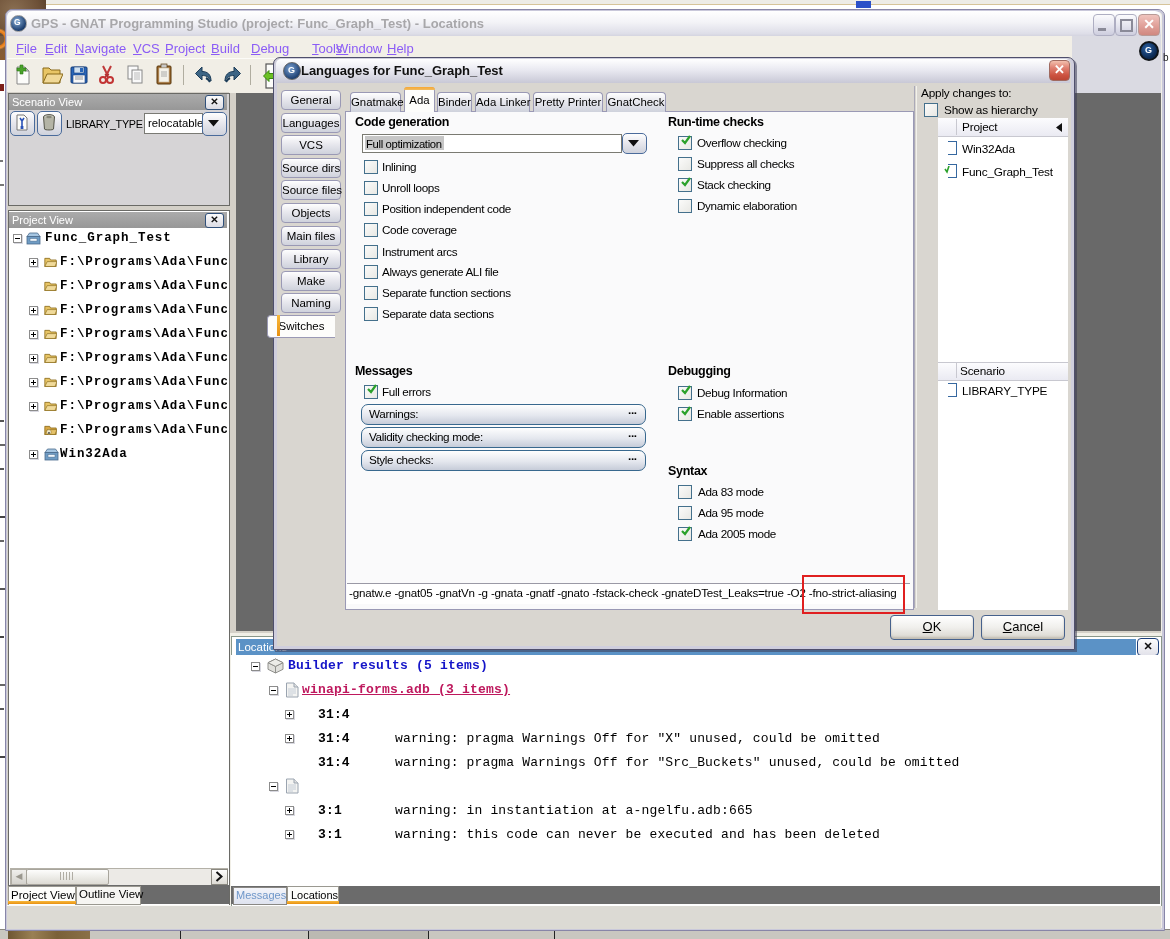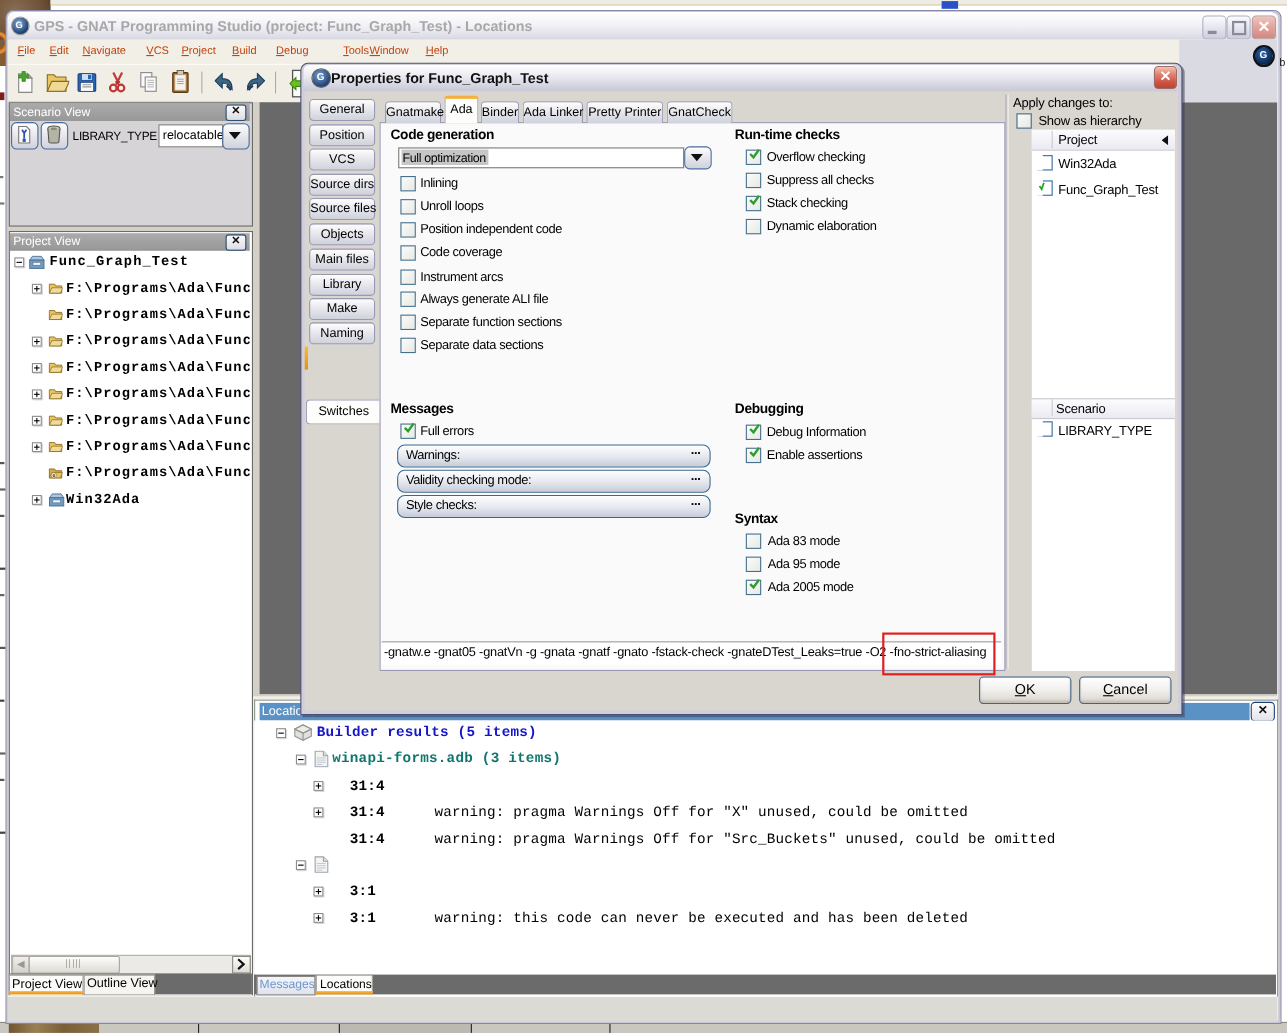--- a/index.html
+++ b/index.html
@@ -69,21 +69,21 @@
  background:linear-gradient(180deg,#fbfbfd,#e4e4ee 55%,#cdcdde);border:1px solid #aeaec2;"></div>
 <div class="abs" style="left:1098px;top:28px;width:8px;height:3px;background:#8a8a98;"></div>
 <div class="abs" style="left:1115px;top:14px;width:20px;height:20px;border-radius:4px;
  background:linear-gradient(180deg,#fbfbfd,#e4e4ee 55%,#cdcdde);border:1px solid #aeaec2;"></div>
 <div class="abs" style="left:1120px;top:19px;width:9px;height:9px;border:2px solid #8a8a98;"></div>
 <div class="abs" style="left:1138px;top:14px;width:20px;height:20px;border-radius:4px;
  background:linear-gradient(180deg,#f0c4be,#e2a39c 50%,#d08880);border:1px solid #b89a96;
  color:#fff;font-size:14px;font-weight:bold;text-align:center;line-height:19px;">✕</div>
 
 <div class="abs" style="left:7px;top:36px;width:1154px;height:22px;background:#f2efe7;"></div>
-<div class="abs" id="menus" style="left:0;top:41px;width:500px;height:16px;font-size:10px;color:#c2410c;text-align:right;">
+<div class="abs" id="menus" style="left:0;top:41px;width:500px;height:16px;font-size:13px;color:#8b5cf6;text-align:right;">
 <span class="abs" style="left:16px;"><u>F</u>ile</span>
 <span class="abs" style="left:45px;"><u>E</u>dit</span>
 <span class="abs" style="left:75px;"><u>N</u>avigate</span>
 <span class="abs" style="left:133px;"><u>V</u>CS</span>
 <span class="abs" style="left:165px;"><u>P</u>roject</span>
 <span class="abs" style="left:211px;"><u>B</u>uild</span>
 <span class="abs" style="left:251px;"><u>D</u>ebug</span>
 <span class="abs" style="left:312px;"><u>T</u>ools</span>
 <span class="abs" style="left:336px;"><u>W</u>indow</span>
 <span class="abs" style="left:387px;"><u>H</u>elp</span>
@@ -307,21 +307,21 @@
  <svg class="abs" style="left:54px;top:27px" width="14" height="16" viewBox="0 0 14 16">
       <path d="M1.5 1 L9 1 L13 5 L13 15 L1.5 15 Z" fill="#f4f4f2" stroke="#9aa4b0"></path>
       <path d="M9 1 L9 5 L13 5" fill="#e0e0e0" stroke="#9aa4b0"></path>
       <g stroke="#c0c8d4" stroke-width="0.9">
         <line x1="3" y1="7" x2="11" y2="7"></line>
         <line x1="3" y1="9" x2="11" y2="9"></line>
         <line x1="3" y1="11" x2="11" y2="11"></line>
         <line x1="3" y1="13" x2="8" y2="13"></line>
       </g>
     </svg>
- <div class="trtxt bold" style="left:71px;top:27px;letter-spacing:0.2px;color:#0f766e;">winapi-forms.adb (3 items)</div>
+ <div class="trtxt bold" style="left:71px;top:27px;letter-spacing:0.2px;color:#be185d;text-decoration:underline;">winapi-forms.adb (3 items)</div>
 
  <div class="exp plus" style="left:54px;top:55px;"></div>
  <div class="trtxt bold" style="left:87px;top:52px;">31:4</div>
 
  <div class="exp plus" style="left:54px;top:79px;"></div>
  <div class="trtxt bold" style="left:87px;top:76px;">31:4</div>
  <div class="trtxt" style="left:164px;top:76px;">warning: pragma Warnings Off for "X" unused, could be omitted</div>
 
  <div class="trtxt bold" style="left:87px;top:100px;">31:4</div>
  <div class="trtxt" style="left:164px;top:100px;">warning: pragma Warnings Off for "Src_Buckets" unused, could be omitted</div>
@@ -333,20 +333,21 @@
       <g stroke="#c0c8d4" stroke-width="0.9">
         <line x1="3" y1="7" x2="11" y2="7"></line>
         <line x1="3" y1="9" x2="11" y2="9"></line>
         <line x1="3" y1="11" x2="11" y2="11"></line>
         <line x1="3" y1="13" x2="8" y2="13"></line>
       </g>
     </svg>
 
  <div class="exp plus" style="left:54px;top:151px;"></div>
  <div class="trtxt bold" style="left:87px;top:148px;">3:1</div>
+ <div class="trtxt" style="left:164px;top:148px;">warning: in instantiation at a-ngelfu.adb:665</div>
 
  <div class="exp plus" style="left:54px;top:175px;"></div>
  <div class="trtxt bold" style="left:87px;top:172px;">3:1</div>
  <div class="trtxt" style="left:164px;top:172px;">warning: this code can never be executed and has been deleted</div>
 </div>
 
 <div class="abs" style="left:231px;top:886px;width:929px;height:18px;background:#6b6b6b;"></div>
 <div class="abs" style="left:233px;top:887px;width:52px;height:16px;background:linear-gradient(180deg,#f4f5fa,#dfe3ef);border:1px solid #8a8884;"></div>
 <div class="abs" style="left:236px;top:889px;font-size:11px;color:#6f97c9;">Messages</div>
 <div class="abs" style="left:287px;top:886px;width:50px;height:17px;background:#fdfdfb;border:1px solid #9a9890;border-bottom:none;"></div>
@@ -355,37 +356,37 @@
 
 <div class="abs" style="left:273px;top:57px;width:800px;height:591px;background:#d9d6d0;
  border:1px solid #4f4f6c;border-radius:7px 7px 0 0;
  box-shadow:inset 0 0 0 3px #cfcedd, 2px 2px 0 rgba(60,60,86,0.55);"></div>
 
 <div class="abs" style="left:276px;top:59px;width:794px;height:24px;border-radius:5px 5px 0 0;
  background:linear-gradient(180deg,#ffffff,#e9e9f1 45%,#c8c8d6);"></div>
 <div class="abs" style="left:283px;top:62px;width:16px;height:16px;border-radius:50%;
  background:radial-gradient(circle at 40% 35%,#7aa0d0,#1a3c6e 75%);border:1px solid #666;"></div>
 <div class="abs" style="left:288px;top:65px;color:#fff;font-size:9px;font-weight:bold;">G</div>
-<div class="abs" style="left:301px;top:63px;font-size:13px;font-weight:bold;color:#111;letter-spacing:-0.03px;">Properties for Func_Graph_Test</div>
+<div class="abs" style="left:301px;top:63px;font-size:13px;font-weight:bold;color:#111;letter-spacing:-0.03px;">Languages for Func_Graph_Test</div>
 <div class="abs" style="left:1049px;top:60px;width:19px;height:19px;border-radius:4px;
  background:linear-gradient(180deg,#f2c0ae 0%,#e08273 35%,#cc5240 75%,#bc4534);border:1px solid #a06a60;
  color:#fff;font-size:13px;font-weight:bold;text-align:center;line-height:18px;">✕</div>
 
 <div id="ltabs" class="abs" style="left:0;top:0;font-size:11.5px;color:#000;">
  <div class="abs silverbtn" style="left:281px;top:90px;width:58px;height:18px;border-radius:4px;border-color:#9a99b5;text-align:center;line-height:18px;">General</div>
- <div class="abs silverbtn" style="left:281px;top:113px;width:58px;height:18px;border-radius:4px;border-color:#9a99b5;text-align:center;line-height:18px;">Position</div>
+ <div class="abs silverbtn" style="left:281px;top:113px;width:58px;height:18px;border-radius:4px;border-color:#9a99b5;text-align:center;line-height:18px;">Languages</div>
  <div class="abs silverbtn" style="left:281px;top:135px;width:58px;height:18px;border-radius:4px;border-color:#9a99b5;text-align:center;line-height:18px;">VCS</div>
  <div class="abs silverbtn" style="left:281px;top:158px;width:58px;height:18px;border-radius:4px;border-color:#9a99b5;text-align:center;line-height:18px;">Source dirs</div>
  <div class="abs silverbtn" style="left:281px;top:180px;width:58px;height:18px;border-radius:4px;border-color:#9a99b5;text-align:center;line-height:18px;">Source files</div>
  <div class="abs silverbtn" style="left:281px;top:203px;width:58px;height:18px;border-radius:4px;border-color:#9a99b5;text-align:center;line-height:18px;">Objects</div>
  <div class="abs silverbtn" style="left:281px;top:226px;width:58px;height:18px;border-radius:4px;border-color:#9a99b5;text-align:center;line-height:18px;">Main files</div>
  <div class="abs silverbtn" style="left:281px;top:249px;width:58px;height:18px;border-radius:4px;border-color:#9a99b5;text-align:center;line-height:18px;">Library</div>
  <div class="abs silverbtn" style="left:281px;top:271px;width:58px;height:18px;border-radius:4px;border-color:#9a99b5;text-align:center;line-height:18px;">Make</div>
  <div class="abs silverbtn" style="left:281px;top:293px;width:58px;height:18px;border-radius:4px;border-color:#9a99b5;text-align:center;line-height:18px;">Naming</div>
- <div class="abs" style="left:278px;top:315px;width:67px;height:21px;background:#fdfdfb;border:1px solid #9a99b5;border-right:none;border-radius:4px 0 0 4px;text-align:center;line-height:20px;margin-top:48px;">Switches</div>
+ <div class="abs" style="left:267px;top:315px;width:67px;height:21px;background:#fdfdfb;border:1px solid #9a99b5;border-right:none;border-radius:4px 0 0 4px;text-align:center;line-height:20px;">Switches</div>
  <div class="abs" style="left:277px;top:315px;width:3px;height:21px;background:linear-gradient(180deg,#f8b93c,#e89010);"></div>
 </div>
 
 <div class="abs" style="left:345px;top:111px;width:567px;height:497px;background:#fafafb;
  border:1px solid #9a99b5;"></div>
 
 <div id="ttabs" class="abs" style="left:0;top:0;font-size:11.4px;color:#000;">
  <div class="abs silverbtn" style="left:350px;top:92px;width:49px;height:19px;border-radius:4px 4px 0 0;border-color:#9a99b5;border-bottom:none;text-align:left;line-height:19px;">Gnatmake</div>
  <div class="abs" style="left:404px;top:87px;width:29px;height:24px;background:#fdfdfb;border:1px solid #9a99b5;border-bottom:none;border-radius:4px 4px 0 0;text-align:center;line-height:24px;">Ada</div>
  <div class="abs" style="left:404px;top:87px;width:31px;height:3px;background:linear-gradient(180deg,#f8a832,#f0bc62);border-radius:4px 4px 0 0;"></div>

